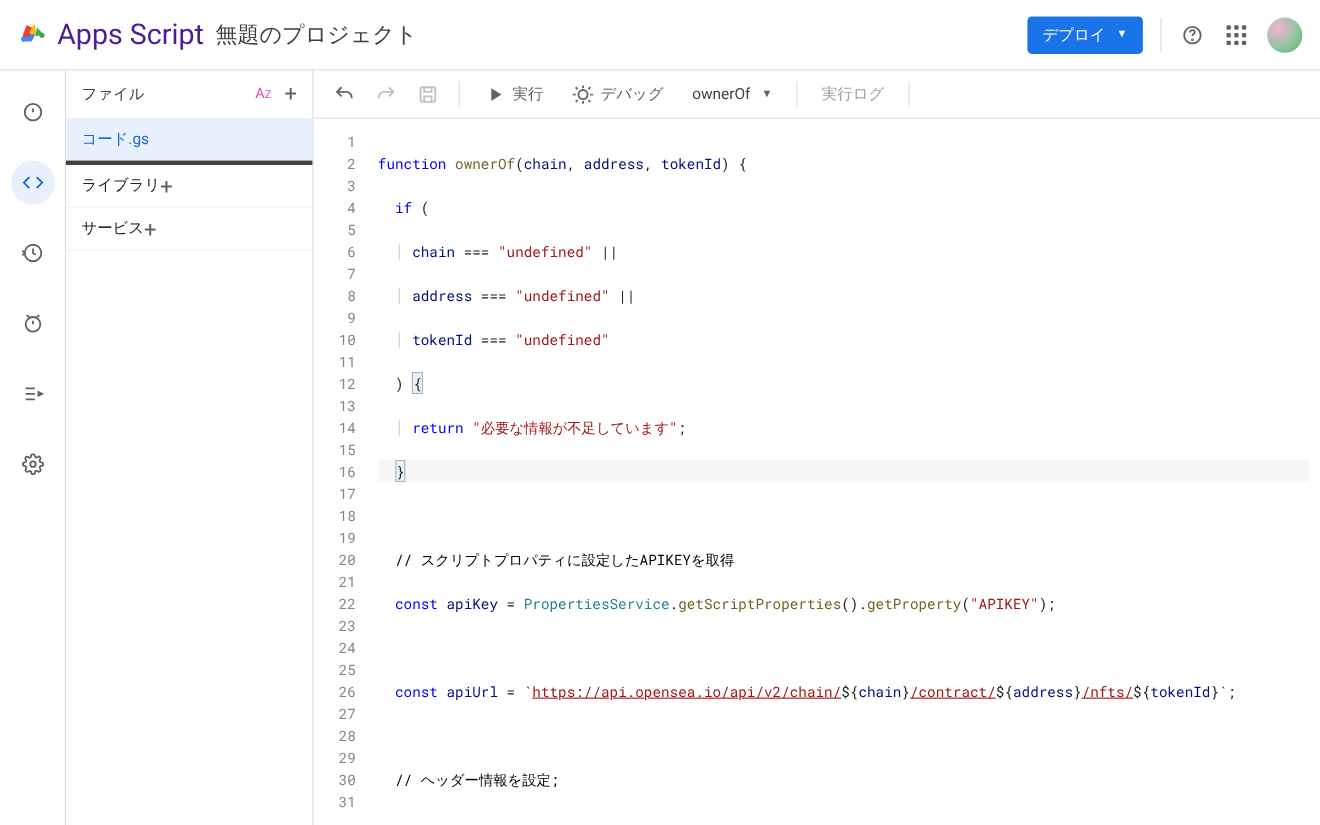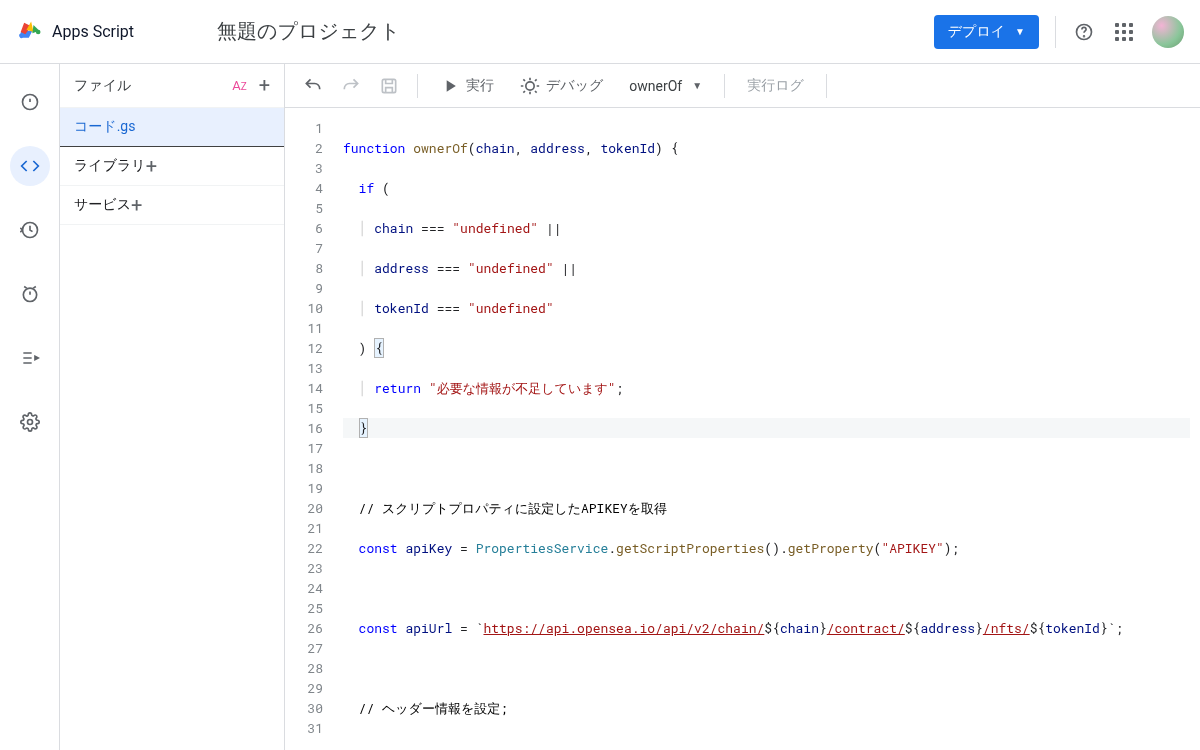--- a/index.html
+++ b/index.html
@@ -1,36 +1,36 @@
 <!DOCTYPE html>
 <html><head>
 <meta charset="utf-8">
 <style>
 * { margin: 0; padding: 0; box-sizing: border-box; }
 body { font-family: 'Google Sans', Roboto, Arial, sans-serif; font-size: 14px; color: #202124; background: #fff; overflow: hidden; }
 .header { height: 64px; display: flex; align-items: center; padding: 0 16px; border-bottom: 1px solid #dadce0; }
 .logo-section { display: flex; align-items: center; gap: 8px; width: 180px; }
 .logo-icon { width: 28px; height: 28px; }
-.product-name { font-size: 16px; color: #0f172a; }
-.project-title { font-size: 20px; color: #3c4043; margin-left: 21px; flex: 1; }
+.product-name { font-size: 26px; color: #4c1d95; }
+.project-title { font-size: 20px; color: #3c4043; margin-left: 0; flex: 1; }
 .header-actions { display: flex; align-items: center; gap: 16px; }
 .deploy-btn { background: #1a73e8; color: #fff; border: none; border-radius: 4px; padding: 8px 14px; font-size: 14px; display: flex; align-items: center; gap: 10px; cursor: pointer; justify-content: space-between; }
 .deploy-btn .caret { font-size: 10px; }
 .header-icon { width: 24px; height: 24px; color: #5f6368; display: flex; align-items: center; justify-content: center; cursor: pointer; }
 .avatar { width: 32px; height: 32px; border-radius: 50%; background: radial-gradient(circle at 30% 30%, #f3b3d5, #8ac69a 60%, #6a9b6e); }
 .divider-v { width: 1px; height: 32px; background: #dadce0; }
 .main { display: flex; height: calc(100vh - 64px); }
 .rail { width: 60px; border-right: 1px solid #dadce0; display: flex; flex-direction: column; align-items: center; padding-top: 18px; gap: 24px; }
 .rail-item { width: 40px; height: 40px; border-radius: 50%; display: flex; align-items: center; justify-content: center; color: #5f6368; cursor: pointer; }
 .rail-item.active { background: #e8f0fe; color: #1967d2; }
 .files-panel { width: 225px; border-right: 1px solid #dadce0; }
 .files-header { display: flex; align-items: center; justify-content: space-between; padding: 10px 14px; height: 44px; border-bottom: 1px solid #f1f3f4; }
 .files-header .label { color: #3c4043; font-size: 14px; }
 .files-header .actions { display: flex; gap: 12px; color: #5f6368; }
-.file-item { padding: 10px 14px; font-size: 14px; cursor: pointer; border-bottom: 1px solid #404040; }
+.file-item { padding: 10px 14px; font-size: 14px; cursor: pointer; border-bottom: 4px solid #404040; }
 .file-item.active { background: #e8f0fe; color: #1967d2; }
 .section-row { display: flex; align-items: center; padding: 10px 14px; border-bottom: 1px solid #f1f3f4; cursor: pointer; }
 .editor-area { flex: 1; display: flex; flex-direction: column; overflow: hidden; }
 .toolbar { height: 44px; display: flex; align-items: center; gap: 6px; padding: 0 12px; border-bottom: 1px solid #dadce0; }
 .tb-icon { width: 32px; height: 32px; display: flex; align-items: center; justify-content: center; color: #5f6368; cursor: pointer; border-radius: 4px; }
 .tb-icon.disabled { color: #bdc1c6; }
 .tb-btn { display: flex; align-items: center; gap: 6px; padding: 6px 10px; color: #5f6368; cursor: pointer; border-radius: 4px; }
 .fn-select { display: flex; align-items: center; gap: 10px; padding: 6px 10px; color: #3c4043; cursor: pointer; }
 .tb-sep { width: 1px; height: 24px; background: #dadce0; margin: 0 6px; }
 .code-container { flex: 1; display: flex; overflow: auto; font-family: 'Roboto Mono', Menlo, Consolas, monospace; font-size: 13px; line-height: 20px; position: relative; }

